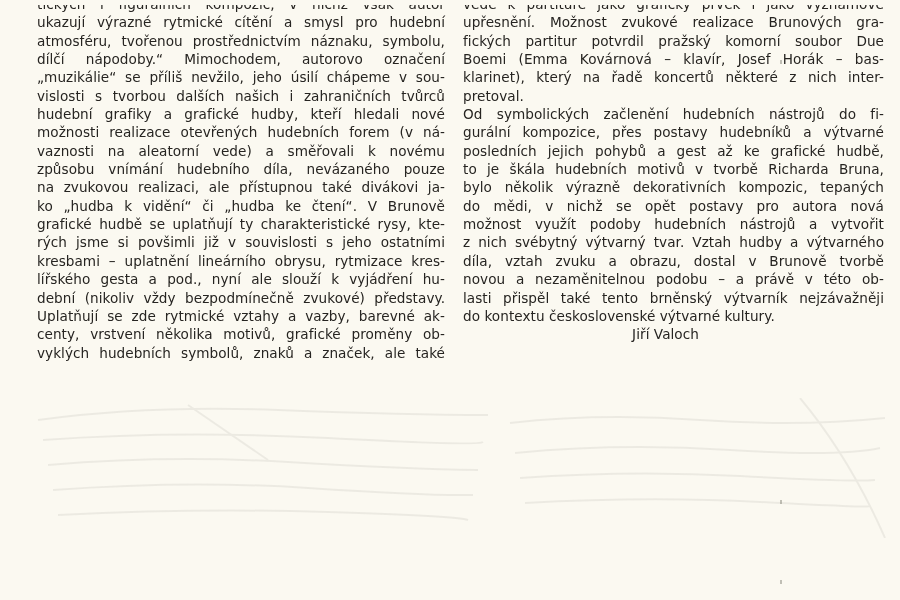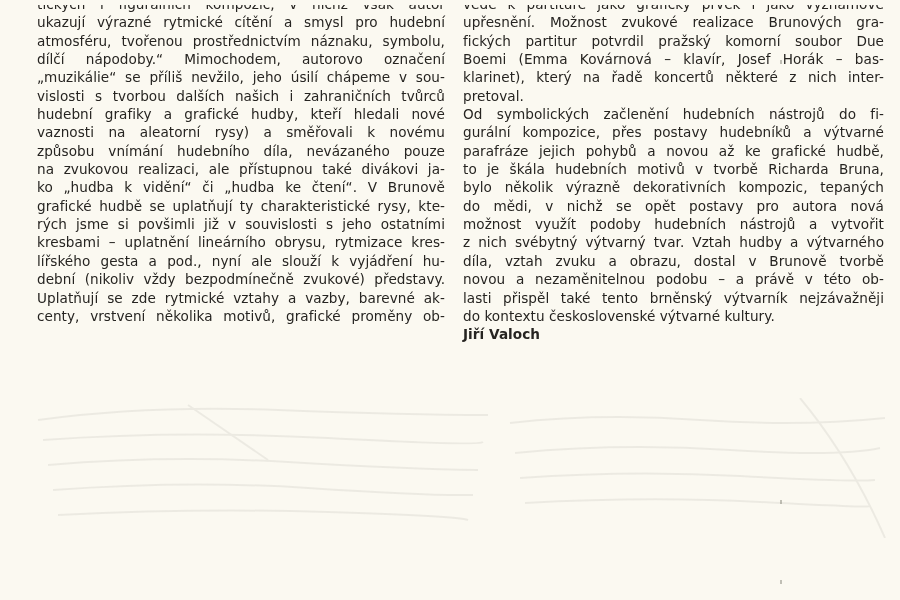--- a/index.html
+++ b/index.html
@@ -46,24 +46,23 @@
     }
     .line.last {
       text-align-last: left;
     }
     .line.cut {
       color: #262421;
       clip-path: inset(55% 0 0 0);
     }
     .signature {
       display: block;
-      text-align: left;
+      text-align: center;
       padding-right: 16px;
       height: 18.35px;
-      font-weight: bold;
     }
     
     .show-through {
       position: absolute;
       left: 28px;
       top: 400px;
       width: 470px;
       height: 135px;
       opacity: 0.07;
       pointer-events: none;
@@ -89,43 +88,45 @@
 <div class="page">
 
   <div class="col col-left">
     <span class="line cut">tických i figurálních kompozic, v nichž však autor</span>
     <span class="line">ukazují výrazné rytmické cítění a smysl pro hudební</span>
     <span class="line">atmosféru, tvořenou prostřednictvím náznaku, symbolu,</span>
     <span class="line">dílčí nápodoby.“ Mimochodem, autorovo označení</span>
     <span class="line">„muzikálie“ se příliš nevžilo, jeho úsilí chápeme v sou-</span>
     <span class="line">vislosti s tvorbou dalších našich i zahraničních tvůrců</span>
     <span class="line">hudební grafiky a grafické hudby, kteří hledali nové</span>
-    <span class="line">vaznosti na aleatorní rysy) a směřovali k novému</span>
+    <span class="line">možnosti realizace otevřených hudebních forem (v ná-</span>
+    <span class="line">vaznosti na aleatorní vede) a směřovali k novému</span>
     <span class="line">způsobu vnímání hudebního díla, nevázaného pouze</span>
     <span class="line">na zvukovou realizaci, ale přístupnou také divákovi ja-</span>
     <span class="line">ko „hudba k vidění“ či „hudba ke čtení“. V Brunově</span>
     <span class="line">grafické hudbě se uplatňují ty charakteristické rysy, kte-</span>
     <span class="line">rých jsme si povšimli již v souvislosti s jeho ostatními</span>
     <span class="line">kresbami – uplatnění lineárního obrysu, rytmizace kres-</span>
     <span class="line">lířského gesta a pod., nyní ale slouží k vyjádření hu-</span>
     <span class="line">dební (nikoliv vždy bezpodmínečně zvukové) představy.</span>
     <span class="line">Uplatňují se zde rytmické vztahy a vazby, barevné ak-</span>
     <span class="line">centy, vrstvení několika motivů, grafické proměny ob-</span>
+    <span class="line">vyklých hudebních symbolů, znaků a značek, ale také</span>
   </div>
 
   <div class="col col-right">
     <span class="line cut">vede k partituře jako grafický prvek i jako významové</span>
     <span class="line">upřesnění. Možnost zvukové realizace Brunových gra-</span>
     <span class="line">fických partitur potvrdil pražský komorní soubor Due</span>
     <span class="line">Boemi (Emma Kovárnová – klavír, Josef Horák – bas-</span>
     <span class="line">klarinet), který na řadě koncertů některé z nich inter-</span>
     <span class="line last">pretoval.</span>
     <span class="line">Od symbolických začlenění hudebních nástrojů do fi-</span>
     <span class="line">gurální kompozice, přes postavy hudebníků a výtvarné</span>
-    <span class="line">parafráze jejich pohybů a novou až ke grafické hudbě,</span>
+    <span class="line">posledních jejich pohybů a gest až ke grafické hudbě,</span>
     <span class="line">to je škála hudebních motivů v tvorbě Richarda Bruna,</span>
     <span class="line">bylo několik výrazně dekorativních kompozic, tepaných</span>
     <span class="line">do mědi, v nichž se opět postavy pro autora nová</span>
     <span class="line">možnost využít podoby hudebních nástrojů a vytvořit</span>
     <span class="line">z nich svébytný výtvarný tvar. Vztah hudby a výtvarného</span>
     <span class="line">díla, vztah zvuku a obrazu, dostal v Brunově tvorbě</span>
     <span class="line">novou a nezaměnitelnou podobu – a právě v této ob-</span>
     <span class="line">lasti přispěl také tento brněnský výtvarník nejzávažněji</span>
     <span class="line last">do kontextu československé výtvarné kultury.</span>
     <span class="signature">Jiří Valoch</span>

